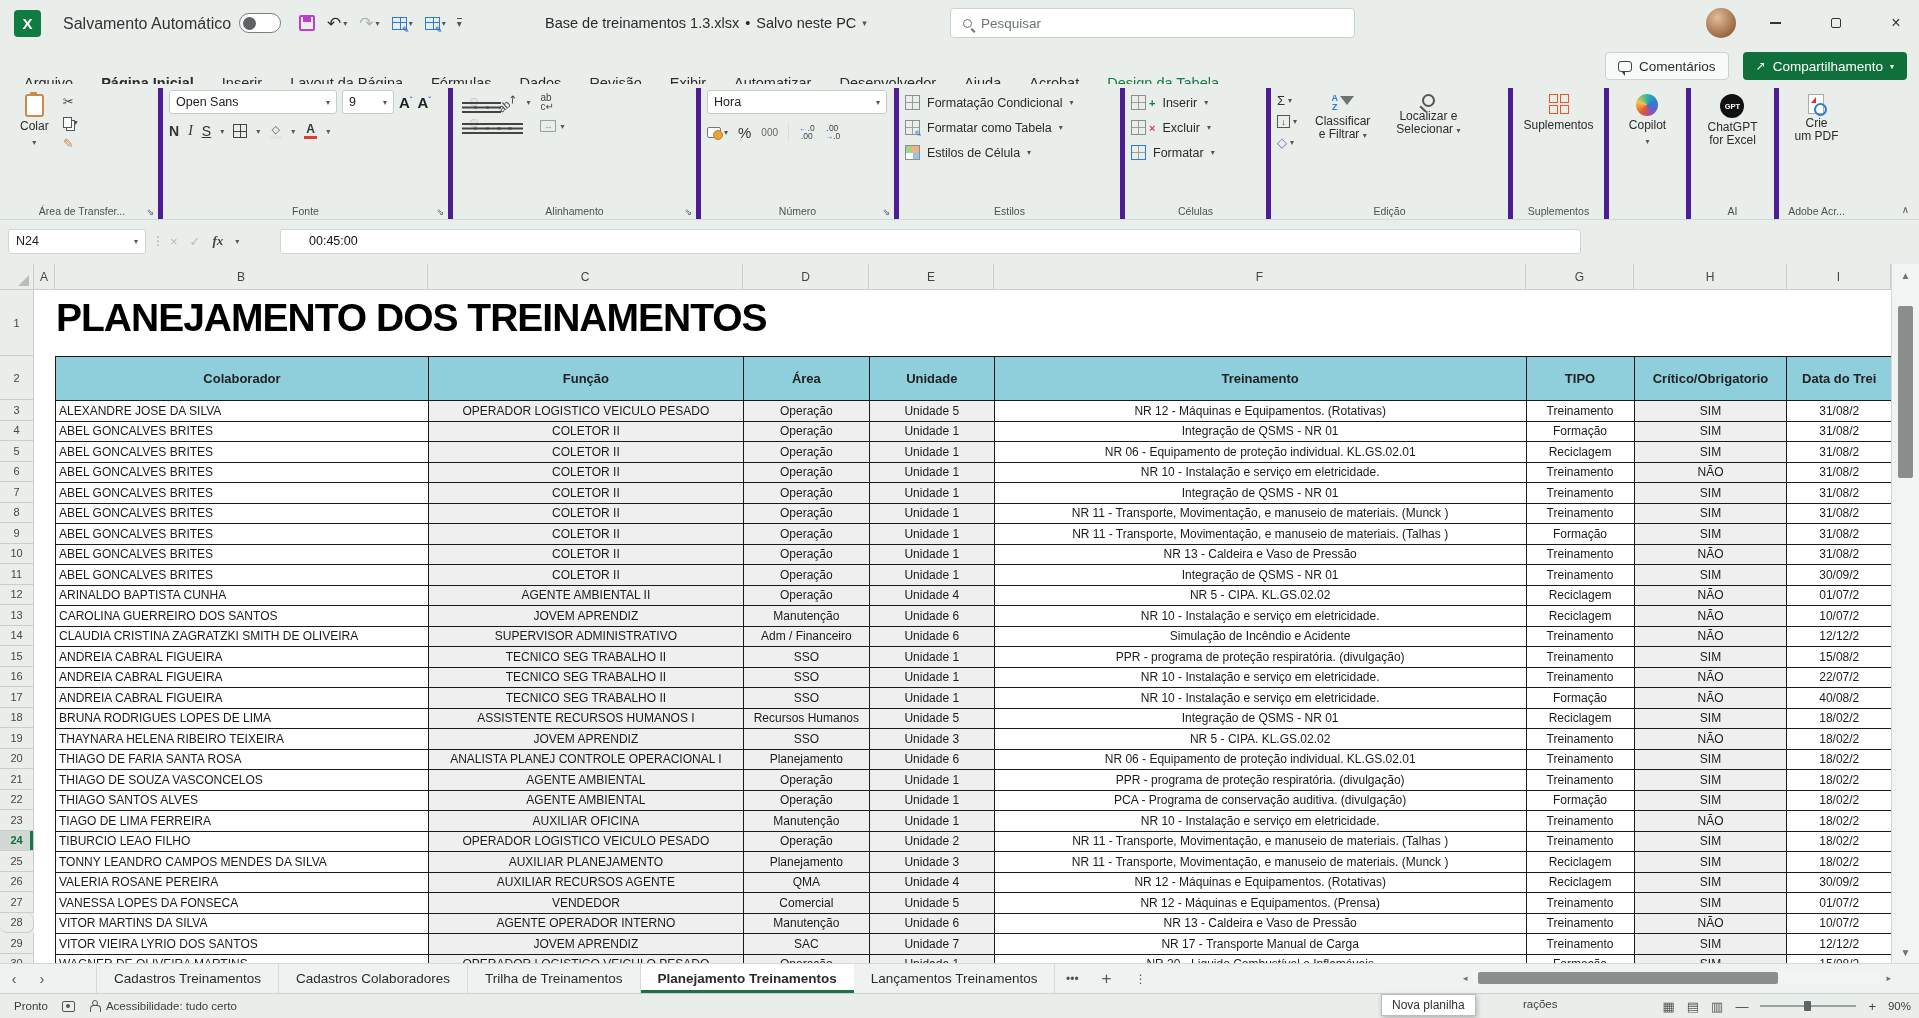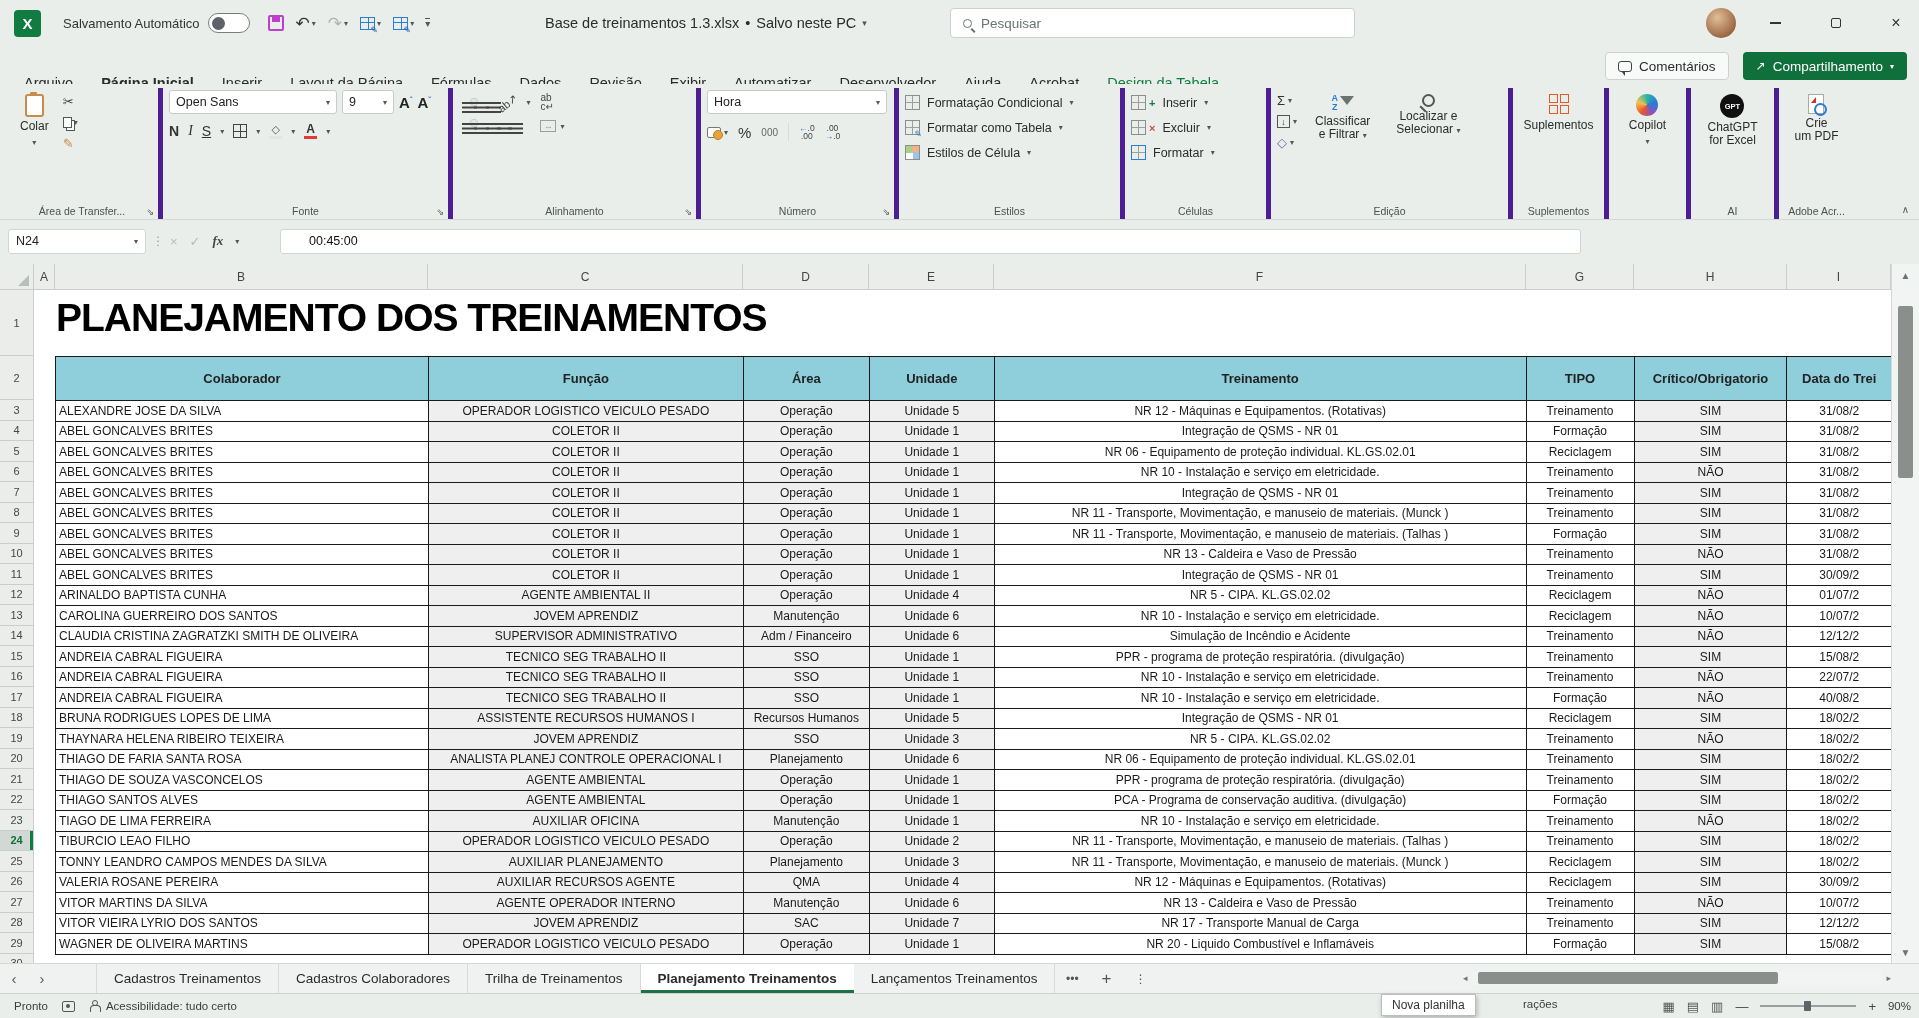--- a/index.html
+++ b/index.html
@@ -1,20 +1,20 @@
 <!DOCTYPE html>
 <html><head>
 <meta charset="utf-8">
 <style>
   *{margin:0;padding:0;box-sizing:border-box}
   html,body{width:1919px;height:1018px;overflow:hidden;font-family:"Liberation Sans",sans-serif;background:#E9EEEB;color:#222}
   
   #titlebar{position:absolute;left:0;top:0;width:1919px;height:46px;background:#E9EEEB;display:flex;align-items:center}
   .xl-logo{width:27px;height:27px;background:#107C41;border-radius:4px;color:#fff;font-weight:bold;font-size:15px;display:flex;align-items:center;justify-content:center;margin-left:14px}
-  .autosave{display:flex;align-items:center;gap:8px;margin-left:22px;font-size:13px;color:#333}
+  .autosave{display:flex;align-items:flex-end;gap:8px;margin-left:22px;font-size:16px;color:#333}
   .toggle{width:42px;height:20px;border:1px solid #7b7f7c;border-radius:10px;background:#fff;position:relative}
   .toggle .knob{position:absolute;left:3px;top:2.5px;width:13px;height:13px;border-radius:50%;background:#5f6368}
   .qat{display:flex;align-items:center;gap:4px;margin-left:14px}
   .qbtn{display:flex;align-items:center;font-size:17px;color:#333;padding:2px 4px}
   .qbtn .dd{font-size:8px;color:#555;margin-left:2px}
   .dim{color:#aeb4b0}
   .floppy{width:16px;height:16px;border:2px solid #BC3FCE;border-radius:2px;position:relative}
   .floppy::after{content:"";position:absolute;left:2px;top:0;width:8px;height:5px;background:#BC3FCE}
   .sheet-ic{width:15px;height:13px;border:1.5px solid #2B7CD3;background:linear-gradient(#2B7CD3,#2B7CD3) 0 4px/100% 1px no-repeat,linear-gradient(#2B7CD3,#2B7CD3) 7px 0/1px 100% no-repeat;position:relative}
   .sheet-ic::after{content:"✎";position:absolute;right:-4px;bottom:-6px;font-size:9px;color:#1f5aa8}
@@ -759,20 +759,30 @@
           <td class="left ">VALERIA ROSANE PEREIRA</td>
           <td class="shade">AUXILIAR RECURSOS AGENTE</td>
           <td class="shade">QMA</td>
           <td class="shade">Unidade 4</td>
           <td>NR 12 - Máquinas e Equipamentos. (Rotativas)</td>
           <td>Reciclagem</td>
           <td class="shade">SIM</td>
           <td>30/09/2</td>
         </tr>
         <tr>
+          <td class="left ">VANESSA LOPES DA FONSECA</td>
+          <td class="shade">VENDEDOR</td>
+          <td class="shade">Comercial</td>
+          <td class="shade">Unidade 5</td>
+          <td>NR 12 - Máquinas e Equipamentos. (Prensa)</td>
+          <td>Treinamento</td>
+          <td class="shade">SIM</td>
+          <td>01/07/2</td>
+        </tr>
+        <tr>
           <td class="left ">VITOR MARTINS DA SILVA</td>
           <td class="shade">AGENTE OPERADOR INTERNO</td>
           <td class="shade">Manutenção</td>
           <td class="shade">Unidade 6</td>
           <td>NR 13 - Caldeira e Vaso de Pressão</td>
           <td>Treinamento</td>
           <td class="shade">NÃO</td>
           <td>10/07/2</td>
         </tr>
         <tr>
@@ -818,21 +828,21 @@
       <div class="rowh" style="height: 20.5px;">18</div>
       <div class="rowh" style="height: 20.5px;">19</div>
       <div class="rowh" style="height: 20.5px;">20</div>
       <div class="rowh" style="height: 20.5px;">21</div>
       <div class="rowh" style="height: 20.5px;">22</div>
       <div class="rowh" style="height: 20.5px;">23</div>
       <div class="rowh sel" style="height: 20.5px;">24</div>
       <div class="rowh" style="height: 20.5px;">25</div>
       <div class="rowh" style="height: 20.5px;">26</div>
       <div class="rowh" style="height: 20.5px;">27</div>
-      <div class="rowh" style="height: 20.5px;">28</div>
+      <div class="rowh" style="height: 20.5px; border-radius: 7px;">28</div>
       <div class="rowh" style="height: 20.5px;">29</div>
       <div class="rowh" style="height: 20.5px;">30</div>
     </div>
 </div>
 
 <div id="vscroll">
   <span class="arr">▲</span>
   <span id="vthumb"></span>
   <span class="arr down">▼</span>
 </div>

